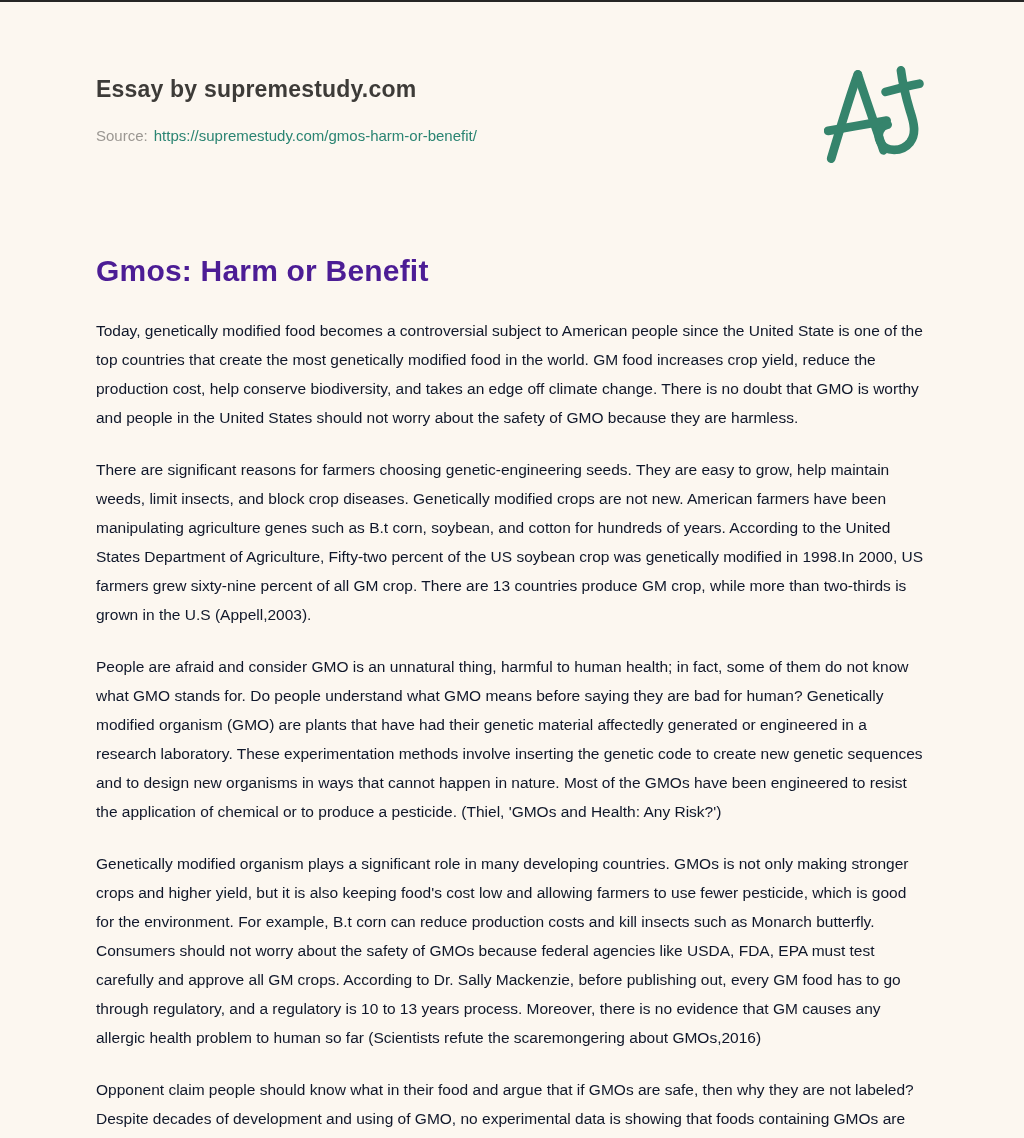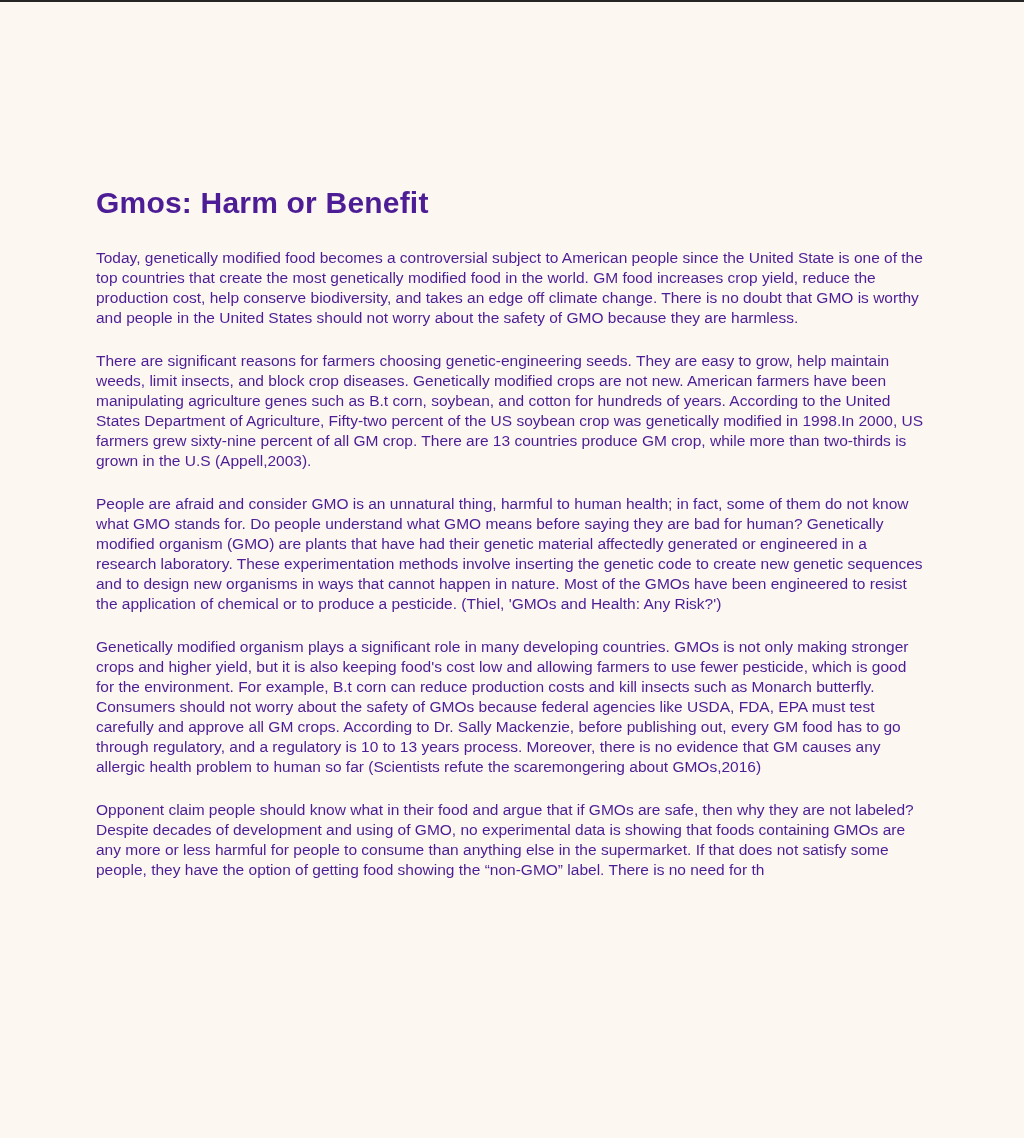--- a/index.html
+++ b/index.html
@@ -64,32 +64,54 @@
     font-size: 30px;
     font-weight: 700;
     color: #4c1d95;
     letter-spacing: 0.2px;
   }
   .essay-body {
     margin-top: 28px;
   }
   .essay-body p {
     font-size: 15.5px;
-    line-height: 20px;
+    line-height: 29px;
     margin-bottom: 23px;
-    color: #4c1d95;
+    color: #0f172a;
   }
 </style>
 </head>
 <body>
 
 <div class="top-border"></div>
 
 <div class="page">
 
+  <div>
+    <div class="header-title">Essay by supremestudy.com</div>
+
+    <div class="source-row">
+      <span class="source-label">Source:</span><a class="source-link" href="#">https://supremestudy.com/gmos-harm-or-benefit/</a>
+    </div>
+
+    <div class="logo">
+      <svg viewBox="0 0 115 97" xmlns="http://www.w3.org/2000/svg">
+
+        <path d="M7,90 C13,70 26,26 33,8"></path>
+
+        <path d="M33,8 C38,24 52,64 58,82"></path>
+
+        <path d="M4,63 C22,60 44,56 61,53"></path>
+
+        <path d="M60,25 C71,22 82,19 93,17"></path>
+
+        <path d="M75,4 C77,20 81,34 84,44 C88,56 90,66 84,74 C76,84 60,84 55,74 C51,66 55,58 62,57"></path>
+      </svg>
+    </div>
+  </div>
 
   <h1 class="essay-title">Gmos: Harm or Benefit</h1>
 
   <div class="essay-body">
     <p>Today, genetically modified food becomes a controversial subject to American people since the United State is one of the top countries that create the most genetically modified food in the world. GM food increases crop yield, reduce the production cost, help conserve biodiversity, and takes an edge off climate change. There is no doubt that GMO is worthy and people in the United States should not worry about the safety of GMO because they are harmless.</p>
     <p>There are significant reasons for farmers choosing genetic-engineering seeds. They are easy to grow, help maintain weeds, limit insects, and block crop diseases. Genetically modified crops are not new. American farmers have been manipulating agriculture genes such as B.t corn, soybean, and cotton for hundreds of years. According to the United States Department of Agriculture, Fifty-two percent of the US soybean crop was genetically modified in 1998.In 2000, US farmers grew sixty-nine percent of all GM crop. There are 13 countries produce GM crop, while more than two-thirds is grown in the U.S (Appell,2003).</p>
     <p>People are afraid and consider GMO is an unnatural thing, harmful to human health; in fact, some of them do not know what GMO stands for. Do people understand what GMO means before saying they are bad for human? Genetically modified organism (GMO) are plants that have had their genetic material affectedly generated or engineered in a research laboratory. These experimentation methods involve inserting the genetic code to create new genetic sequences and to design new organisms in ways that cannot happen in nature. Most of the GMOs have been engineered to resist the application of chemical or to produce a pesticide. (Thiel, 'GMOs and Health: Any Risk?')</p>
     <p>Genetically modified organism plays a significant role in many developing countries. GMOs is not only making stronger crops and higher yield, but it is also keeping food's cost low and allowing farmers to use fewer pesticide, which is good for the environment. For example, B.t corn can reduce production costs and kill insects such as Monarch butterfly. Consumers should not worry about the safety of GMOs because federal agencies like USDA, FDA, EPA must test carefully and approve all GM crops. According to Dr. Sally Mackenzie, before publishing out, every GM food has to go through regulatory, and a regulatory is 10 to 13 years process. Moreover, there is no evidence that GM causes any allergic health problem to human so far (Scientists refute the scaremongering about GMOs,2016)</p>
     <p>Opponent claim people should know what in their food and argue that if GMOs are safe, then why they are not labeled? Despite decades of development and using of GMO, no experimental data is showing that foods containing GMOs are any more or less harmful for people to consume than anything else in the supermarket. If that does not satisfy some people, they have the option of getting food showing the “non-GMO” label. There is no need for th</p>
   </div>

